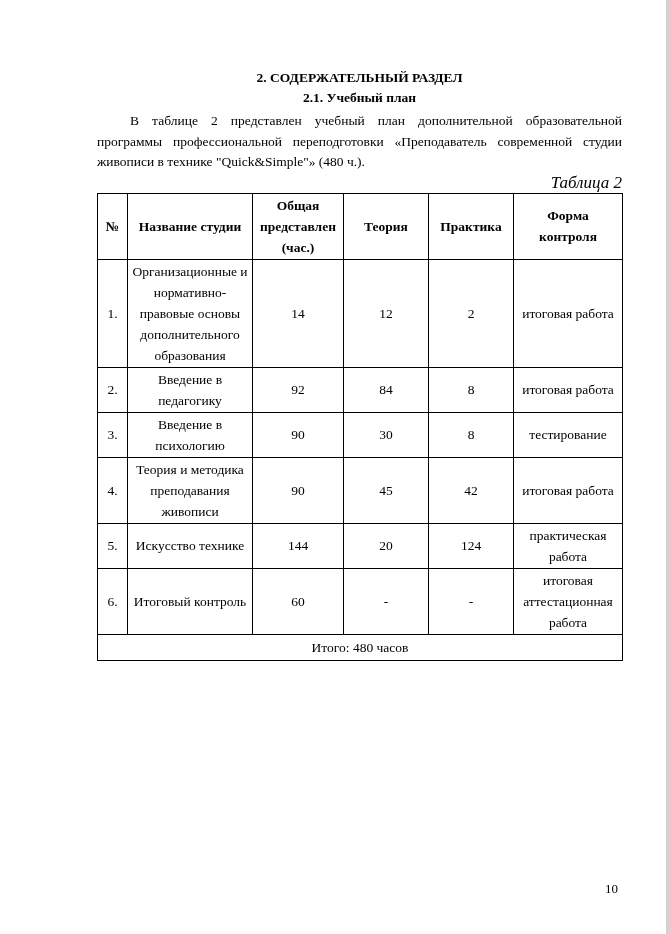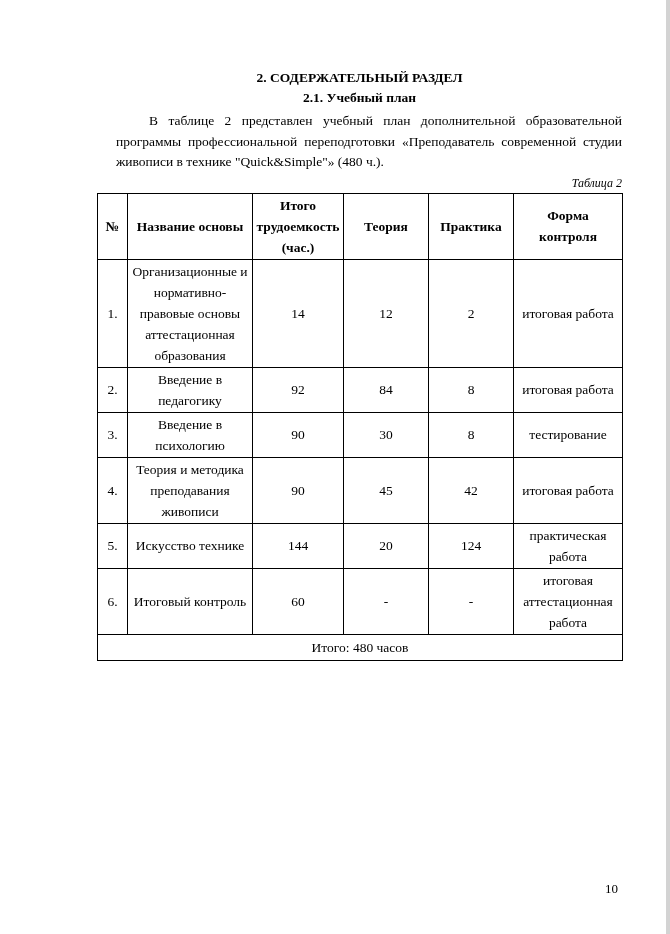--- a/index.html
+++ b/index.html
@@ -27,25 +27,24 @@
     font-weight: bold;
     font-size: 13.5px;
     line-height: 20px;
   }
   .doc-paragraph {
     margin-top: 3px;
     font-size: 13.5px;
     line-height: 20.5px;
     text-align: justify;
     text-indent: 33px;
-    margin-left: 19px;
   }
   .table-caption {
     margin-top: 2px;
-    font-size: 12px;
+    font-size: 17px;
     font-style: italic;
     text-align: right;
     line-height: 16px;
   }
   table.curriculum {
     margin-top: 2px;
     border-collapse: collapse;
     table-layout: fixed;
     width: 525px;
   }
@@ -95,30 +94,30 @@
       <col style="width:30px">
       <col style="width:125px">
       <col style="width:91px">
       <col style="width:85px">
       <col style="width:85px">
       <col style="width:109px">
     </colgroup>
     <tbody>
       <tr class="h-header">
         <th>№</th>
-        <th>Название основы</th>
-        <th>Итого трудоемкость (час.)</th>
+        <th>Название студии</th>
+        <th>Общая представлен (час.)</th>
         <th>Теория</th>
         <th>Практика</th>
         <th>Форма контроля</th>
       </tr>
 
       <tr class="h-r1">
         <td>1.</td>
-        <td>Организационные и нормативно-правовые основы аттестационная образования</td>
+        <td>Организационные и нормативно-правовые основы дополнительного образования</td>
         <td>14</td>
         <td>12</td>
         <td>2</td>
         <td>итоговая работа</td>
       </tr>
 
       <tr class="h-r2">
         <td>2.</td>
         <td>Введение в педагогику</td>
         <td>92</td>

